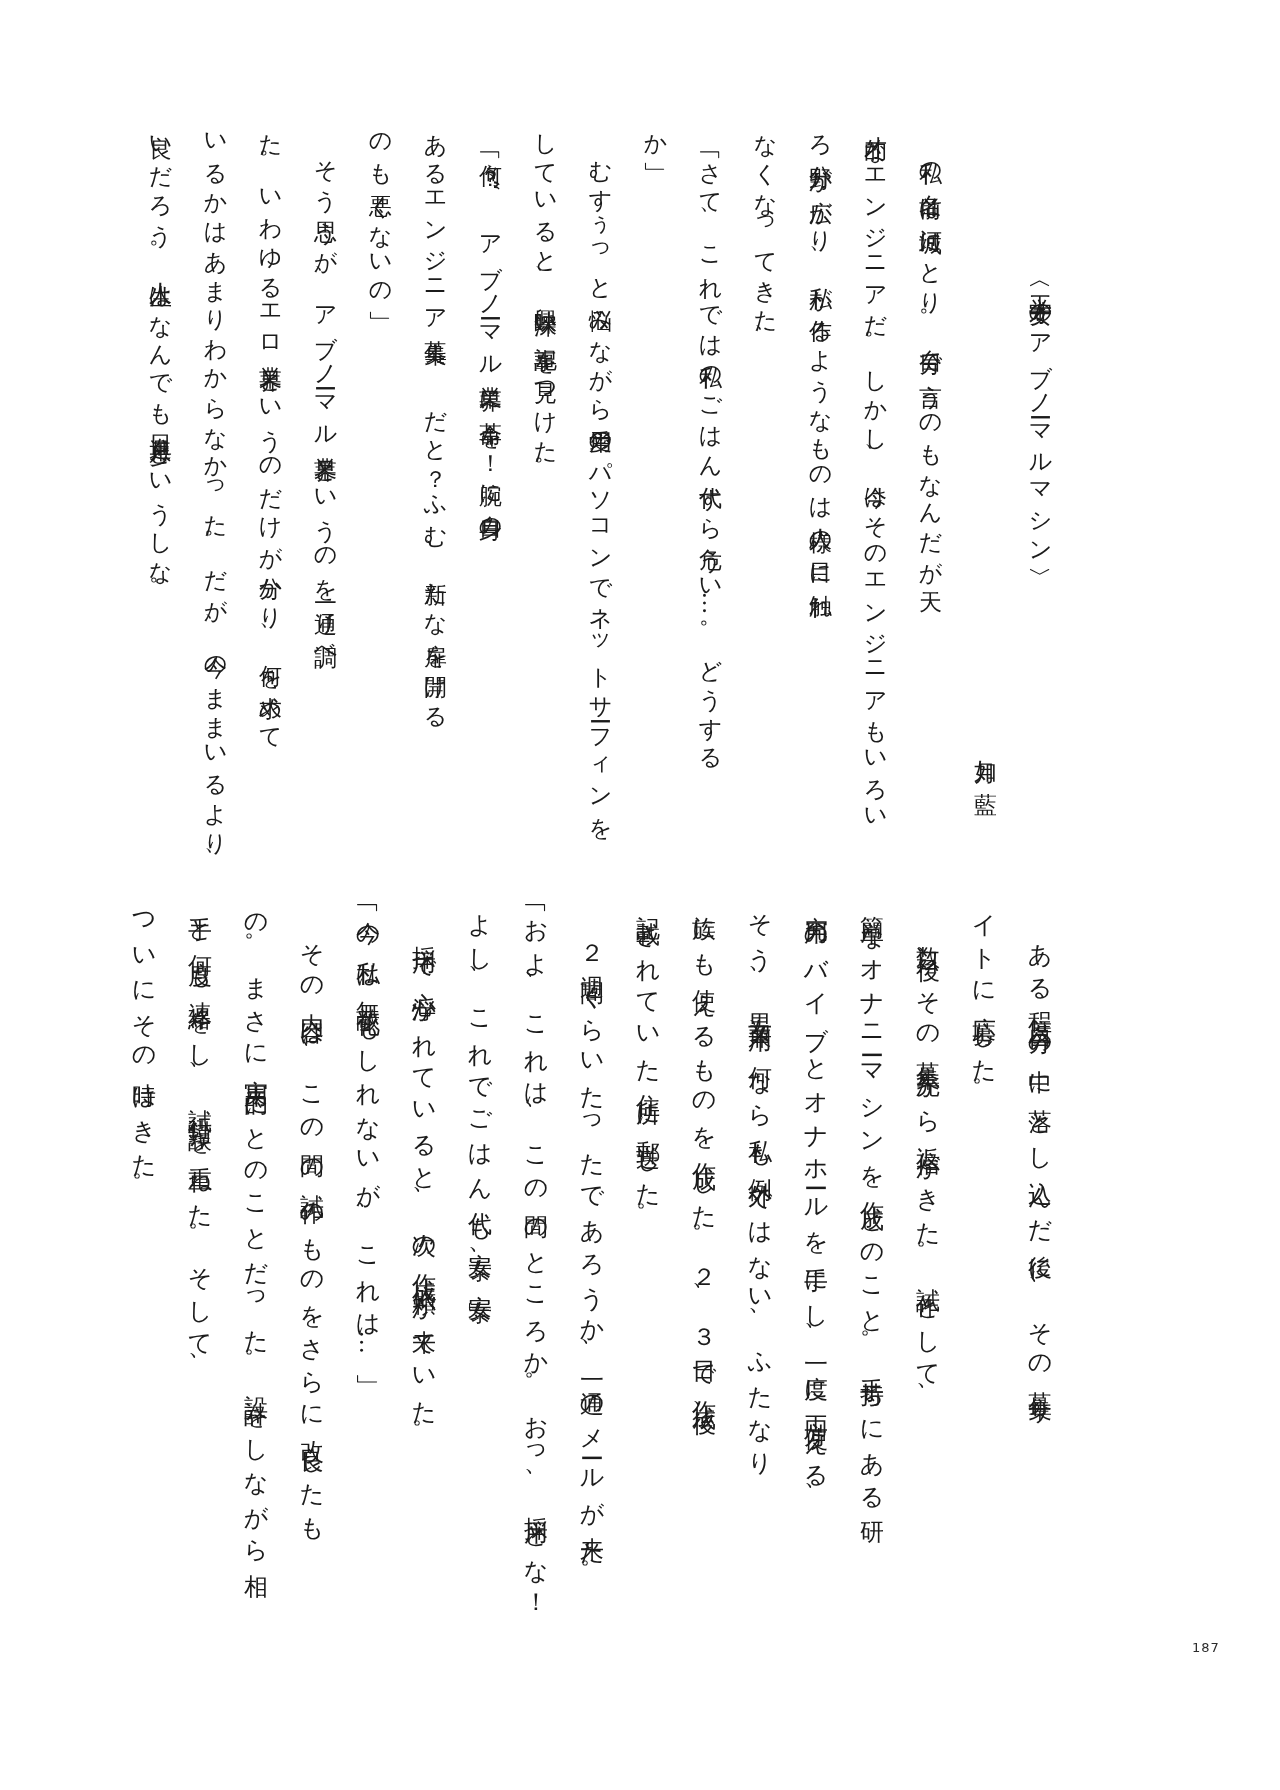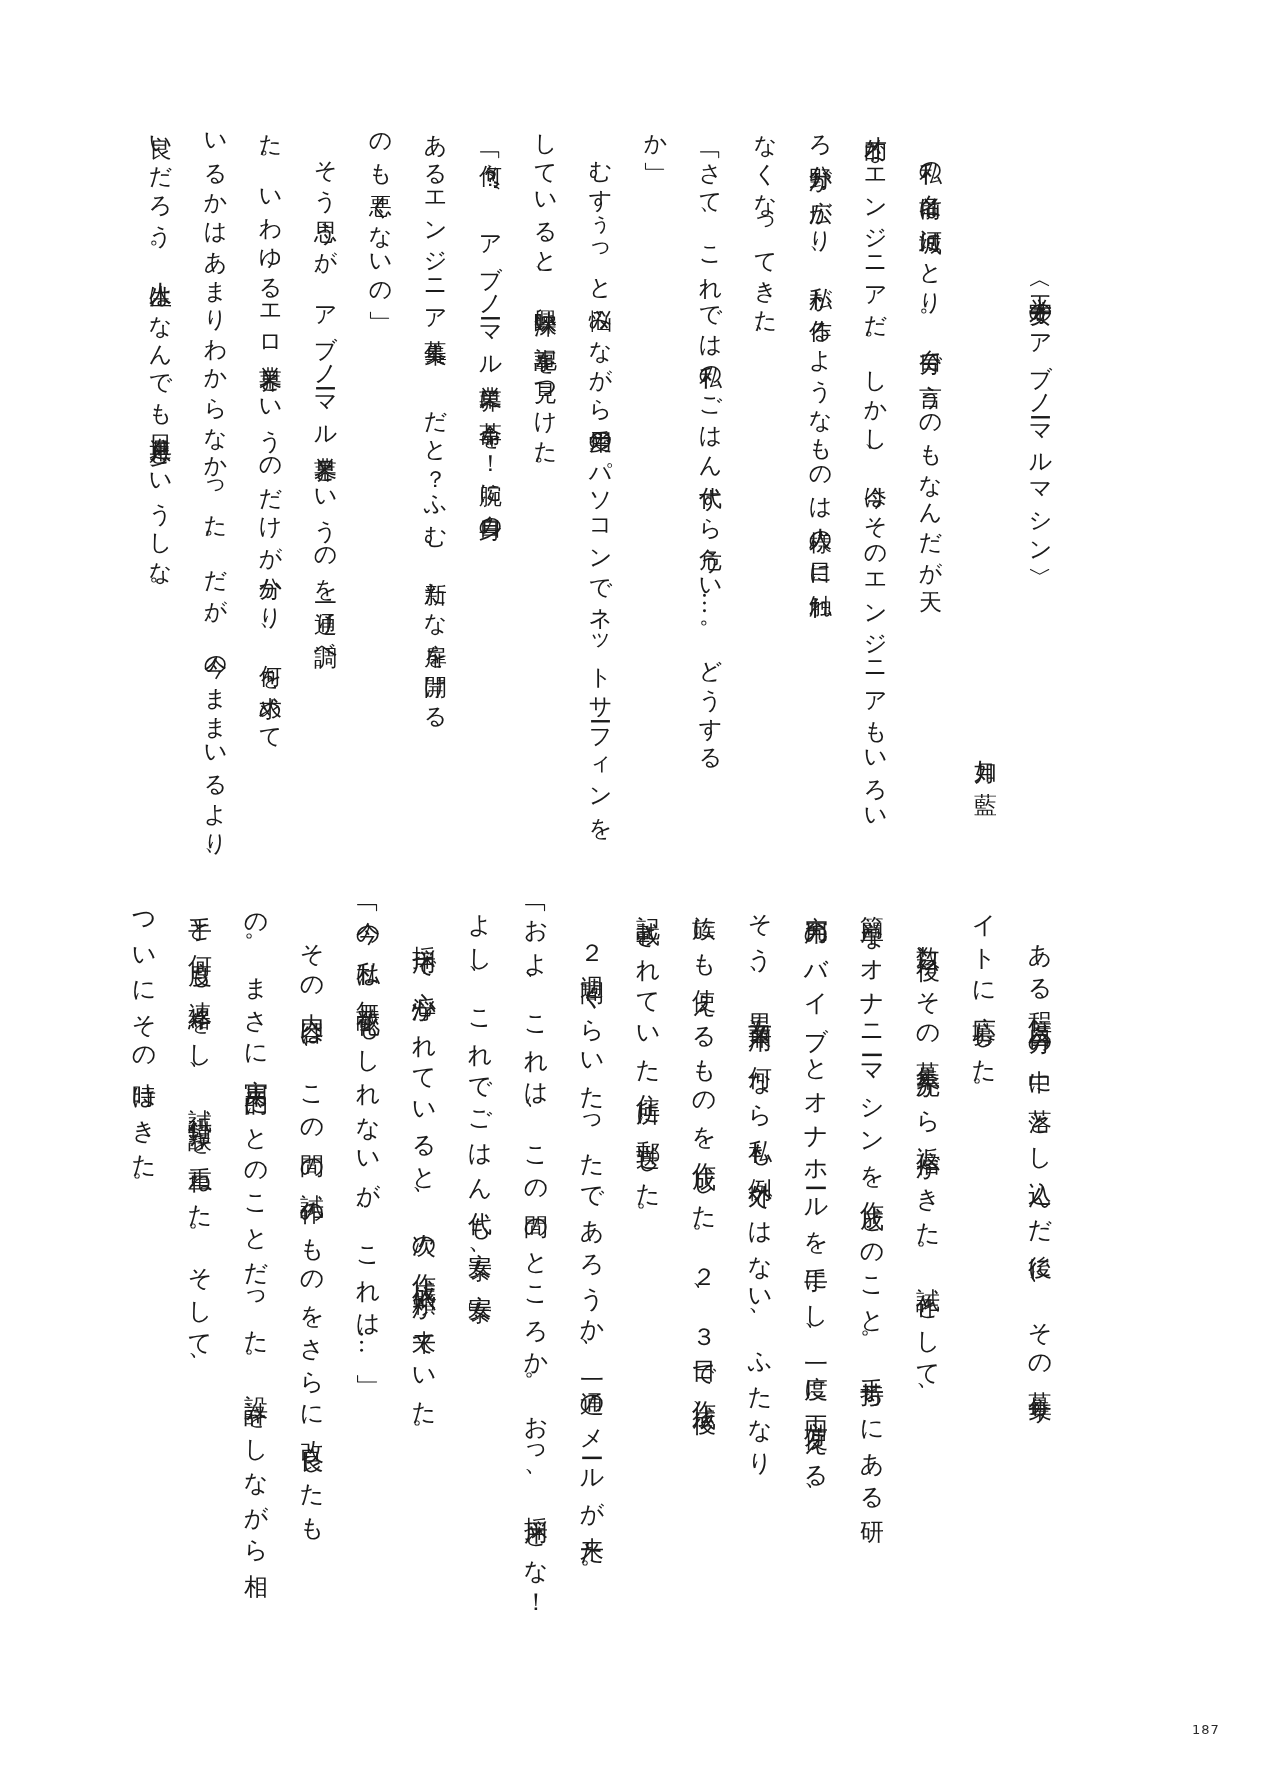--- a/index.html
+++ b/index.html
@@ -37,21 +37,21 @@
     letter-spacing: 6px;
     line-height: 56px;
   }
   .vline {
     margin: 0;
     padding: 0;
   }
   #page-number {
     position: absolute;
     left: 1192px;
-    top: 1722px;
+    top: 1640px;
     font-size: 13px;
     letter-spacing: 1px;
     color: #2b2b2b;
     font-family: "DejaVu Sans", "Liberation Sans", sans-serif;
   }
 </style>
 </head>
 <body>
 
 <div id="top-page" class="vpage"><p class="vline">　　　　　　〈工学才女のアブノーマルマシン〉</p><p class="vline">　　　　　　　　　　　　　　　　　　　　　　　　如月　藍</p><p class="vline">　私の名前は河城にとり。自分で言うのもなんだが天</p><p class="vline">才的なエンジニアだ。しかし、今はそのエンジニアもいろい</p><p class="vline">ろ分野が広がり、私が作るようなものは人様の目に触れ</p><p class="vline">なくなってきた、</p><p class="vline">　「さて、これでは私のごはん代すら危うい…。どうする</p><p class="vline">か」</p><p class="vline">　むすぅっと悩みながら愛用のパソコンでネットサーフィンを</p><p class="vline">していると、興味深い記事を見つけた。</p><p class="vline">　「何々？“　アブノーマル業界に革命を！腕に自身の</p><p class="vline">あるエンジニア募集！”　だと？ふむ、新たな扉を開ける</p><p class="vline">のも悪くないの」</p><p class="vline">　そう思うが、アブノーマル業界というのを一通り調べ</p><p class="vline">た。いわゆるエロ業界というのだけが分かり、何を求めて</p><p class="vline">いるかはあまりわからなかった。だが、今のままいるより、</p><p class="vline">良いだろう。人生はなんでも日進月歩というしな。</p></div>

